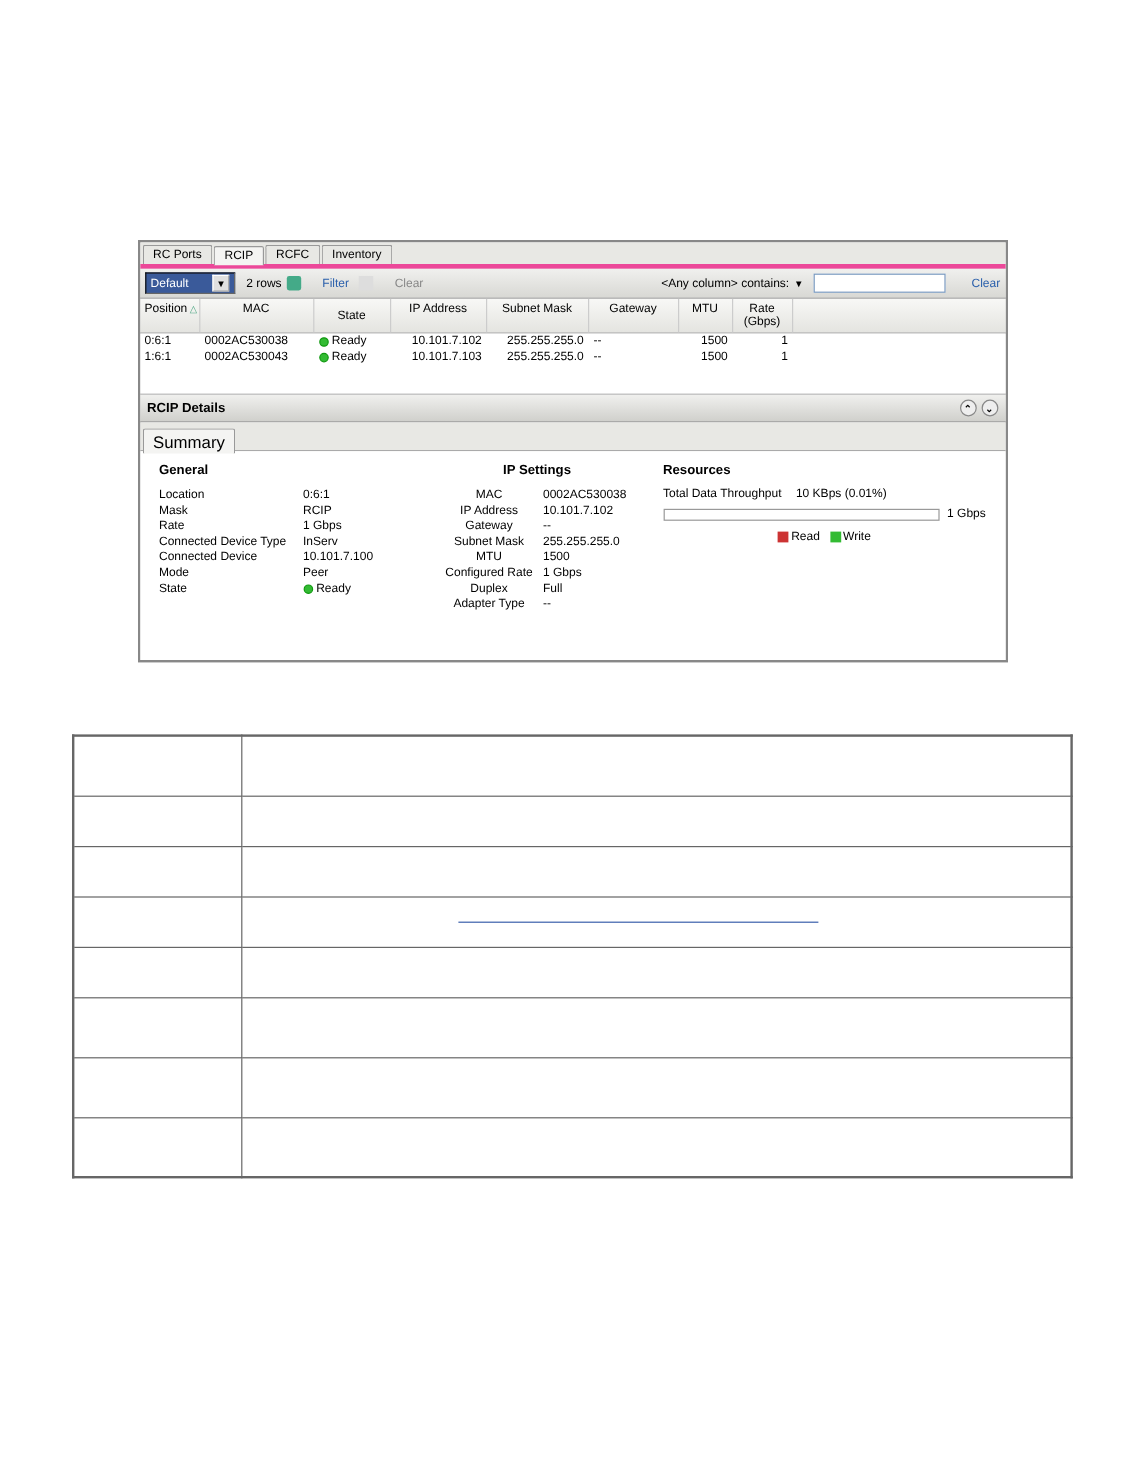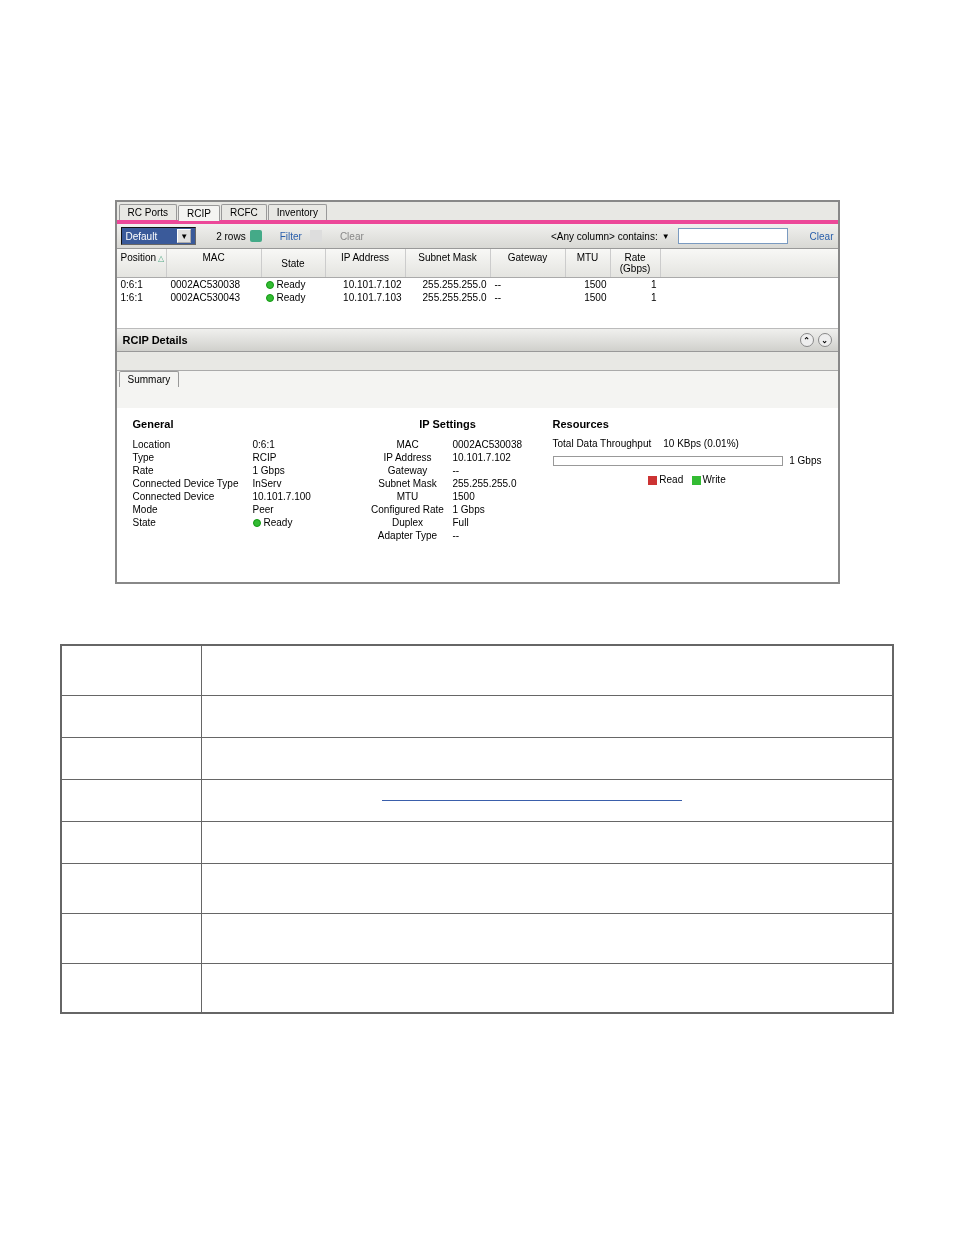--- a/index.html
+++ b/index.html
@@ -10,21 +10,21 @@
   
   .window { border: 2px solid #888; margin: 0 auto; width: 725px; margin-top: 200px; background: #f4f4f2; }
   .titlebar { background: linear-gradient(to bottom, #4a6da7, #2a4d87); color: #fff; padding: 2px 6px; font-size: 11px; font-weight: bold; display: flex; align-items: center; }
   .titlebar .ticon { width: 12px; height: 12px; background: #fff; margin-right: 4px; display: inline-block; }
   
   .main-tabs { background: #e8e8e4; border-bottom: 4px solid #ec4899; display: flex; padding: 2px 2px 0 2px; }
   .main-tab { padding: 2px 8px; font-size: 10px; border: 1px solid #999; border-bottom: none; background: #e8e8e4; margin-right: 1px; cursor: pointer; border-radius: 2px 2px 0 0; }
   .main-tab.active { background: #f4f4f2; position: relative; top: 1px; }
   
   .toolbar { background: linear-gradient(to bottom, #f0f0ee, #d8d8d4); padding: 3px 4px; display: flex; align-items: center; border-bottom: 1px solid #999; font-size: 10px; }
-  .combo { background: #3a5a9a; color: #fff; border: 1px inset #666; padding: 1px 4px; display: inline-flex; align-items: center; margin-right: 16px; }
+  .combo { background: #3a5a9a; color: #fff; border: 1px inset #666; padding: 1px 4px; display: inline-flex; align-items: center; margin-right: 5px; }
   .combo .arrow { width: 14px; height: 14px; background: #e0e0e0; border: 1px outset #fff; margin-left: 20px; display: flex; align-items: center; justify-content: center; font-size: 8px; color: #000; }
   .tb-text { margin: 0 4px; }
   .tb-link { color: #2a5fab; margin-left: 18px; cursor: pointer; }
   .tb-link.gray { color: #888; }
   .tb-icon { width: 12px; height: 12px; display: inline-block; vertical-align: middle; }
   .filter-icon { background: linear-gradient(#4a8, #4a8); border-radius: 2px; }
   .clear-icon { background: #ddd; }
   .spacer { flex: 1; }
   .search-box { border: 1px solid #7a9ac0; background: #fff; width: 110px; height: 16px; margin: 0 4px; }
   .dropdown-arrow { font-size: 8px; margin: 0 4px; }
@@ -43,23 +43,23 @@
   .c7 { width: 45px; text-align: right; }
   .c8 { width: 50px; text-align: right; }
   .sort-arrow { font-size: 8px; color: #5a8; margin-left: 2px; }
   .dot-ready { width: 8px; height: 8px; background: #3b3; border-radius: 50%; display: inline-block; margin-right: 3px; border: 1px solid #191; }
   
   .details-header { background: linear-gradient(to bottom, #f0f0ee, #d0d0cc); padding: 4px 6px; font-weight: bold; font-size: 11px; border-top: 1px solid #bbb; border-bottom: 1px solid #999; display: flex; align-items: center; }
   .details-header .icons { margin-left: auto; display: flex; gap: 4px; }
   .circ-icon { width: 14px; height: 14px; border: 1px solid #888; border-radius: 50%; background: #eee; display: flex; align-items: center; justify-content: center; font-size: 8px; }
   
   .sub-tabs { background: #e8e8e4; display: flex; padding: 2px 2px 0 2px; border-bottom: 1px solid #aaa; }
-  .sub-tab { padding: 2px 8px; font-size: 10px; border: 1px solid #999; border-bottom: none; background: #f4f4f2; border-radius: 2px 2px 0 0; position: relative; top: 17px; }
-  
-  .details-body { background: #fff; padding: 10px 16px 40px 16px; display: flex; gap: 20px; font-size: 10px; margin-top: 37px; }
+  .sub-tab { padding: 2px 8px; font-size: 14px; border: 1px solid #999; border-bottom: none; background: #f4f4f2; border-radius: 2px 2px 0 0; position: relative; top: 3px; }
+  
+  .details-body { background: #fff; padding: 10px 16px 40px 16px; display: flex; gap: 20px; font-size: 10px; }
   .col { flex: 0 0 auto; }
   .col-general { width: 210px; }
   .col-ip { width: 170px; text-align: center; }
   .col-res { flex: 1; }
   .col h4 { font-size: 11px; font-weight: bold; margin-bottom: 8px; }
   .kv { display: flex; margin-bottom: 0px; line-height: 13px; }
   .kv .k { width: 120px; font-weight: normal; }
   .kv .v { flex: 1; display: flex; align-items: center; }
   .col-ip .kv .k { width: 90px; }
   
@@ -167,21 +167,21 @@
       <div class="col col-general">
         <h4>General</h4>
         <div id="gen-list">
             <div class="kv">
               <div class="k">Location</div>
               <div class="v">
                 <span>0:6:1</span>
               </div>
             </div>
             <div class="kv">
-              <div class="k">Type</div>
+              <div class="k">Mask</div>
               <div class="v">
                 <span>RCIP</span>
               </div>
             </div>
             <div class="kv">
               <div class="k">Rate</div>
               <div class="v">
                 <span>1 Gbps</span>
               </div>
             </div>

